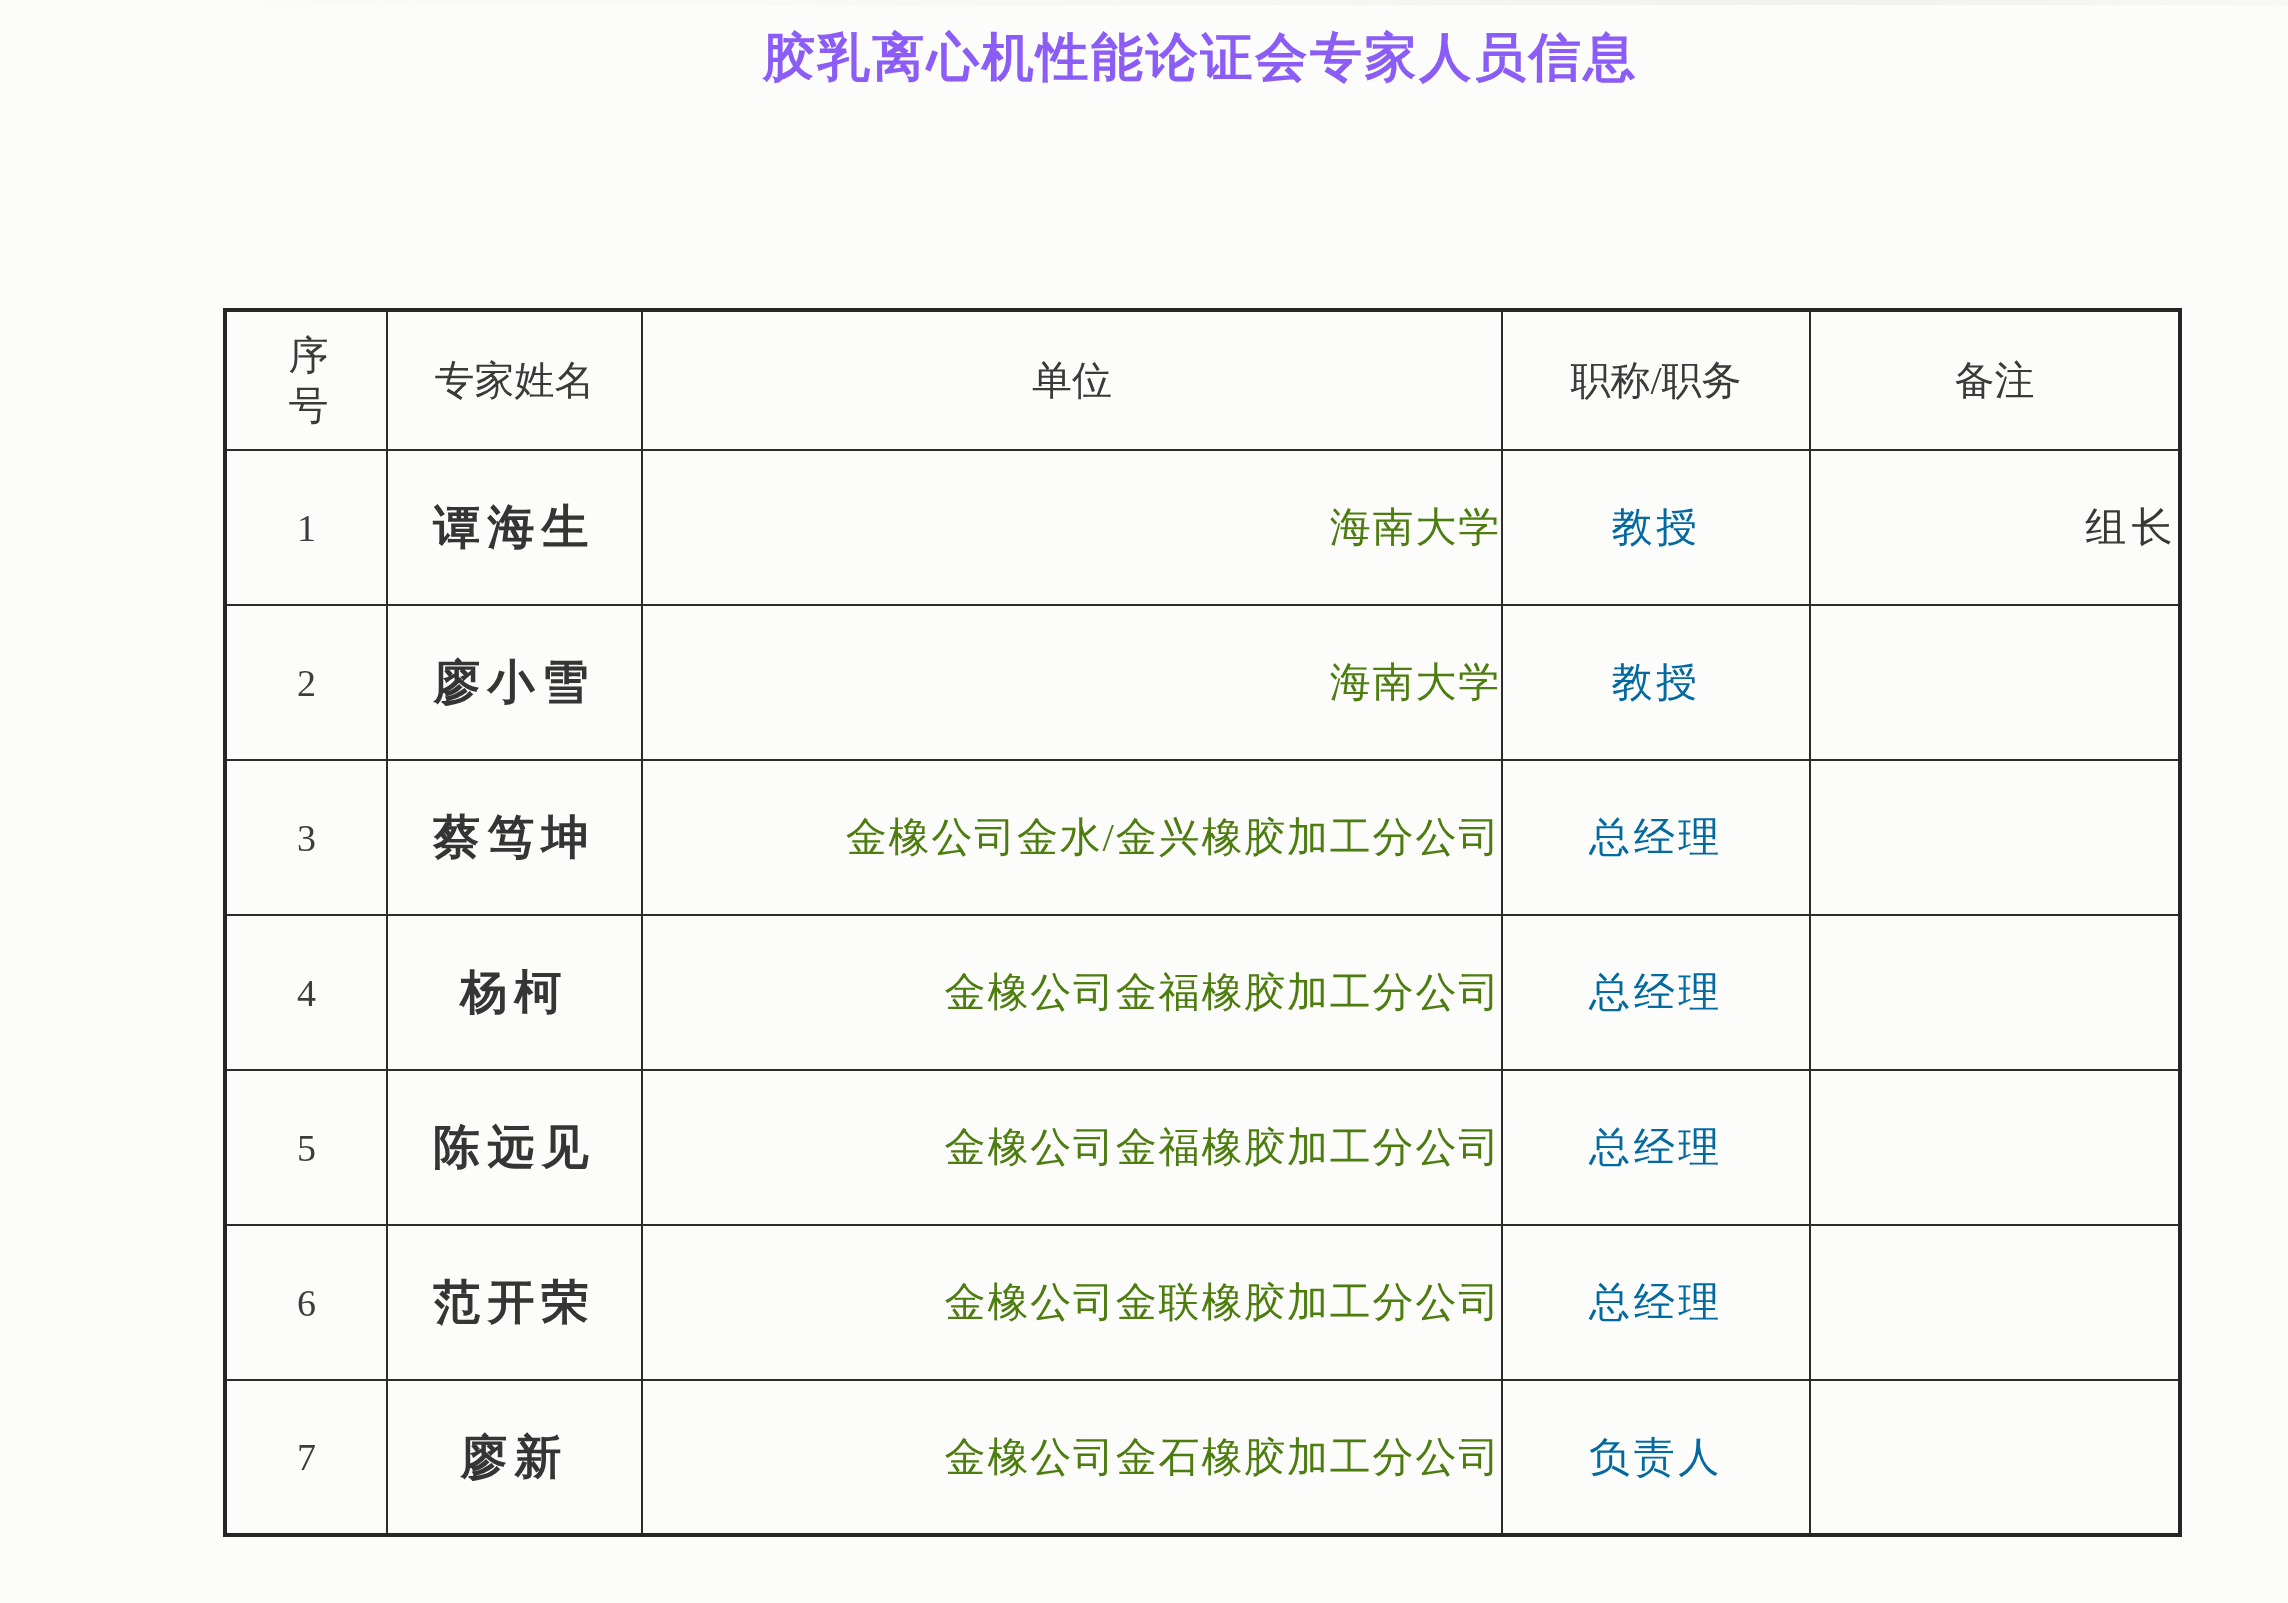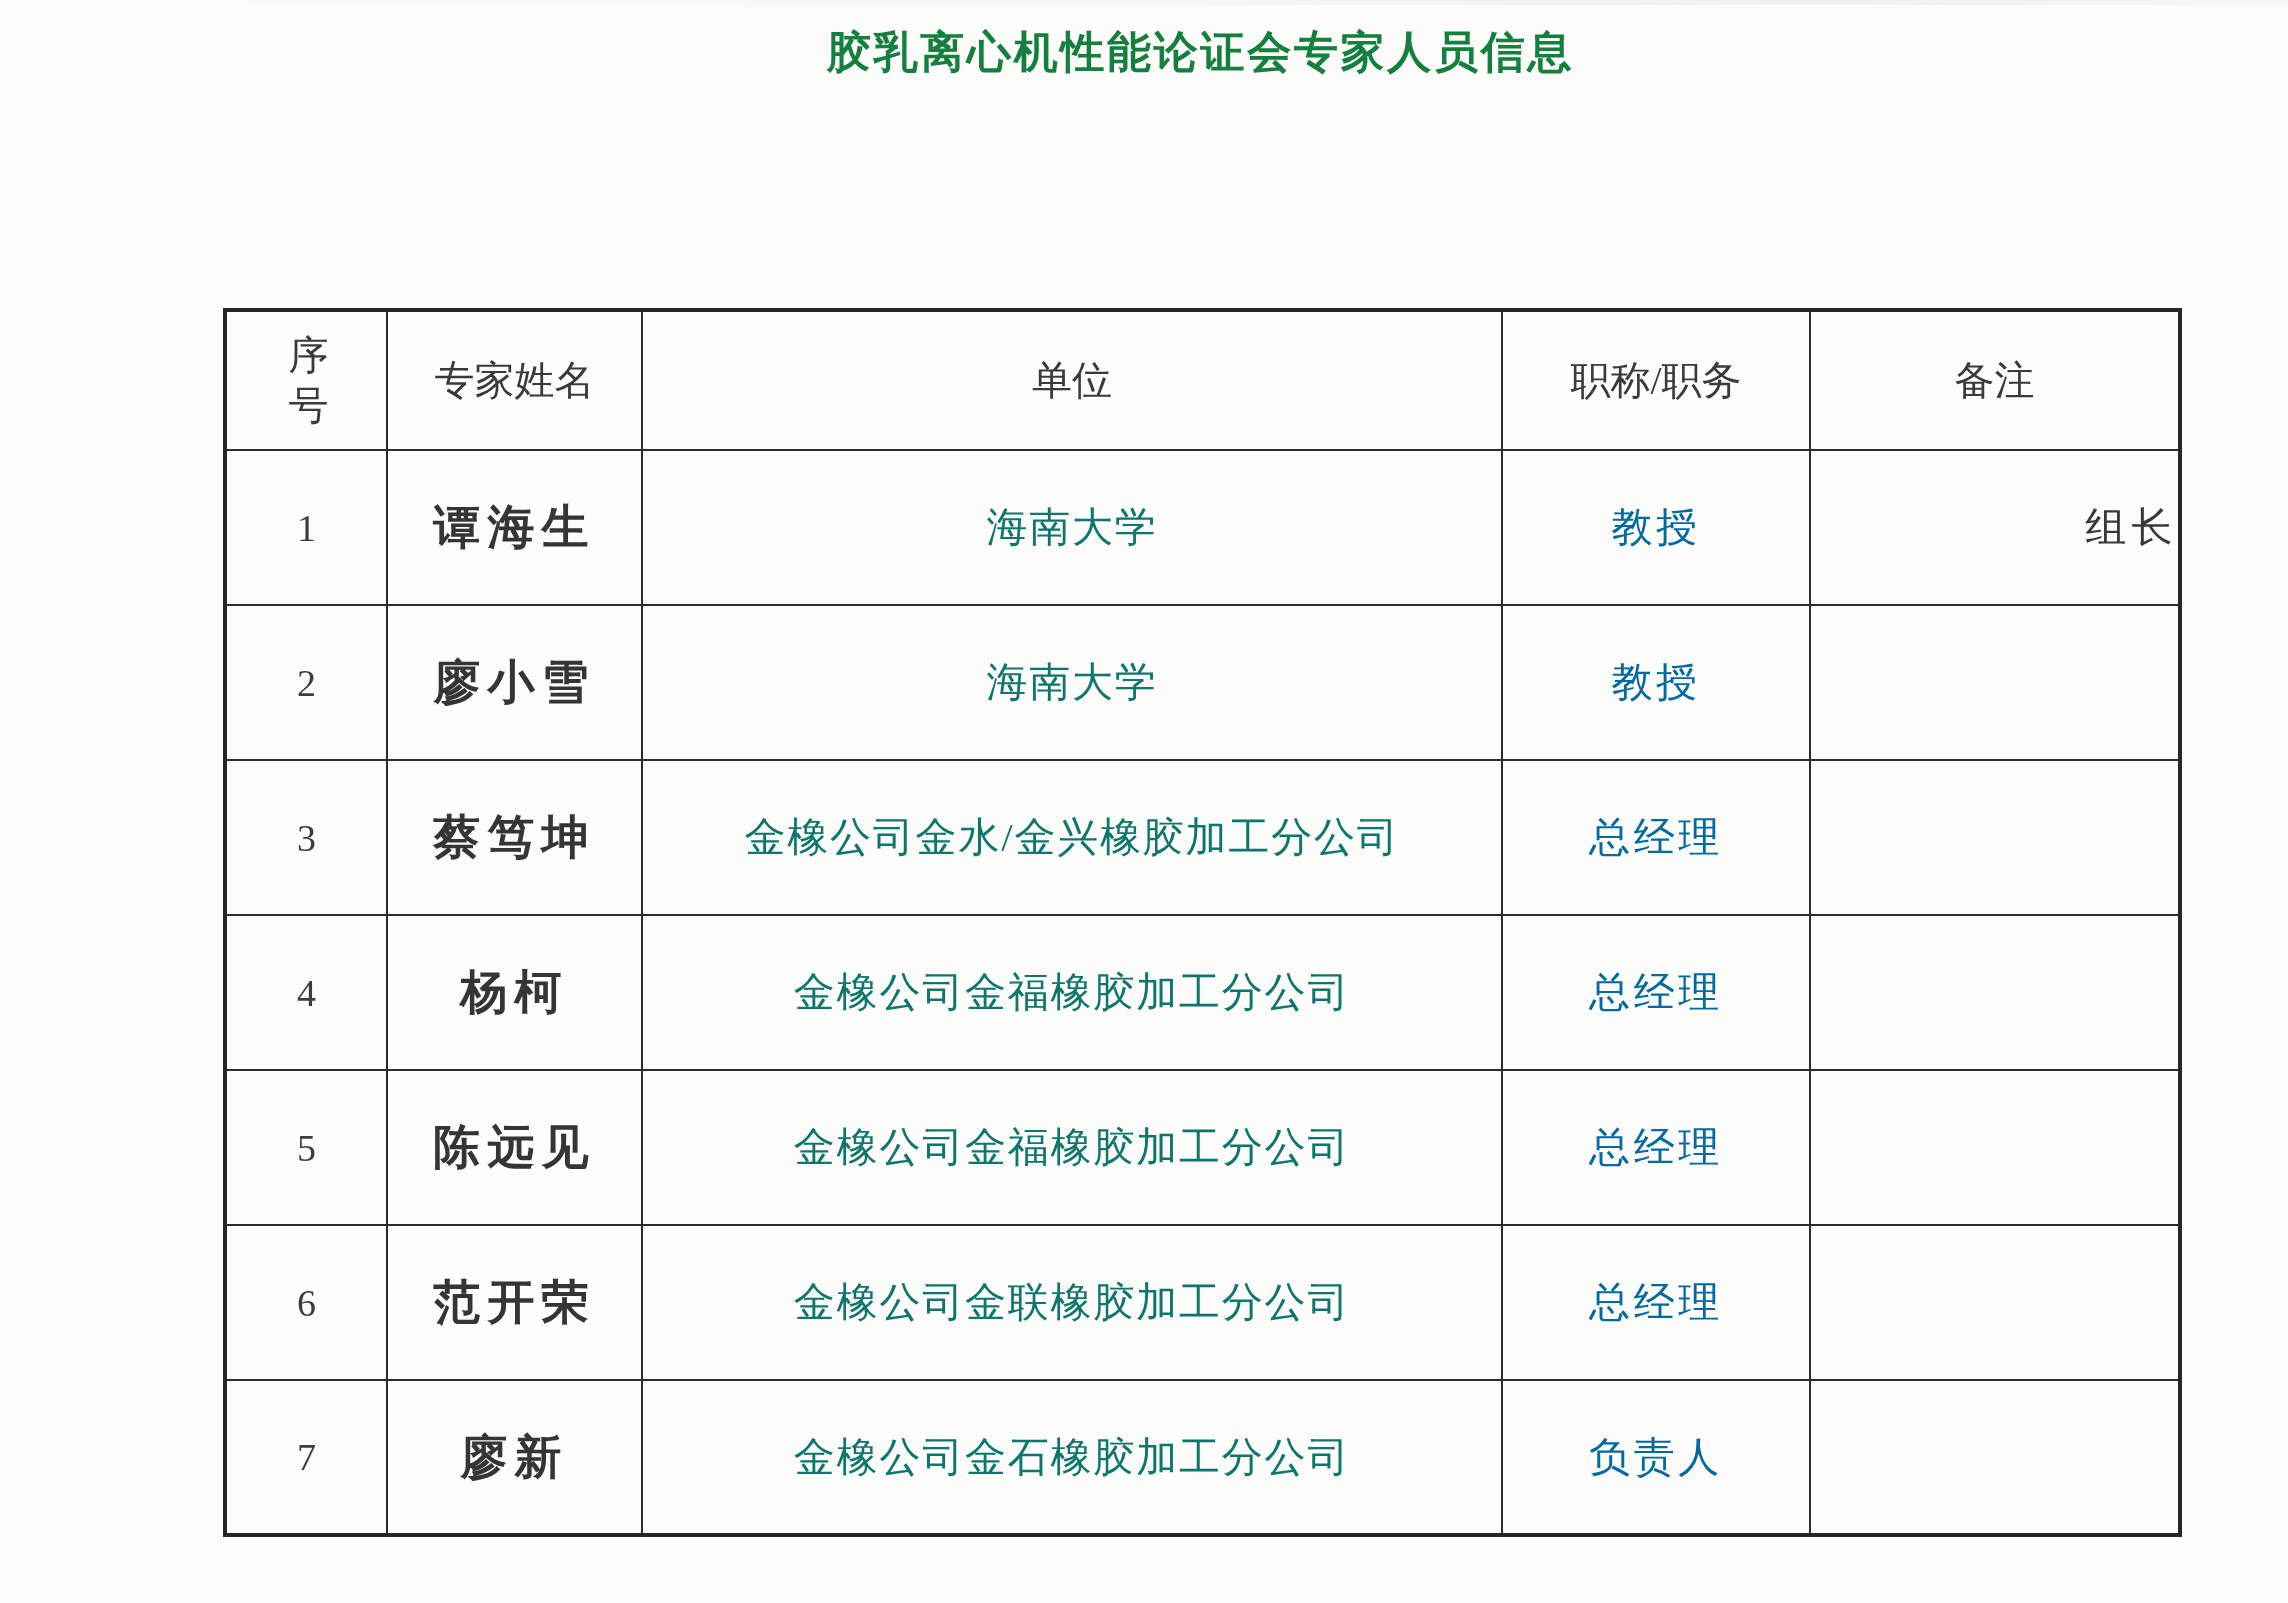--- a/index.html
+++ b/index.html
@@ -23,24 +23,24 @@
     height: 5.4px;
     background: linear-gradient(to right, #fcfcfb 0%, #f2f2f0 55%, #e9e9e6 80%, #f5f5f3 100%);
     opacity: .6;
   }
   .doc-title {
     position: absolute;
     top: 23.4px;
     left: 223px;
     width: 1955px;
     text-align: center;
-    font-size: 44px;
+    font-size: 52px;
     font-weight: bold;
     letter-spacing: 2.7px;
-    color: #15803d;
+    color: #8b5cf6;
   }
   table.expert-table {
     position: absolute;
     top: 308px;
     left: 223px;
     width: 1955px;
     border-collapse: collapse;
     table-layout: fixed;
     border: 4.5px solid #262626;
   }
@@ -60,21 +60,21 @@
     color: #3a3a3a;
   }
   .th-index-wrap {
     display: inline-block;
     width: 1.1em;
     line-height: 1.25;
     text-align: right;
   }
   td.c-index { font-size: 38px; color: #3d3d3d; }
   td.c-name  { font-size: 47px; color: #353535; letter-spacing: 7.2px; font-weight: bold; }
-  td.c-unit  { font-size: 41px; color: #0f766e; letter-spacing: 1.8px; }
+  td.c-unit  { font-size: 41px; color: #4d7c0f; letter-spacing: 1.8px; text-align: right; }
   td.c-title { font-size: 41px; color: #0369a1; letter-spacing: 3.6px; }
   td.c-note  { font-size: 41px; color: #383838; letter-spacing: 5.4px; text-align: right; }
 </style>
 </head>
 <body>
 
 <div class="scan-edge"></div>
 
 <div class="doc-title">胶乳离心机性能论证会专家人员信息</div>
 

